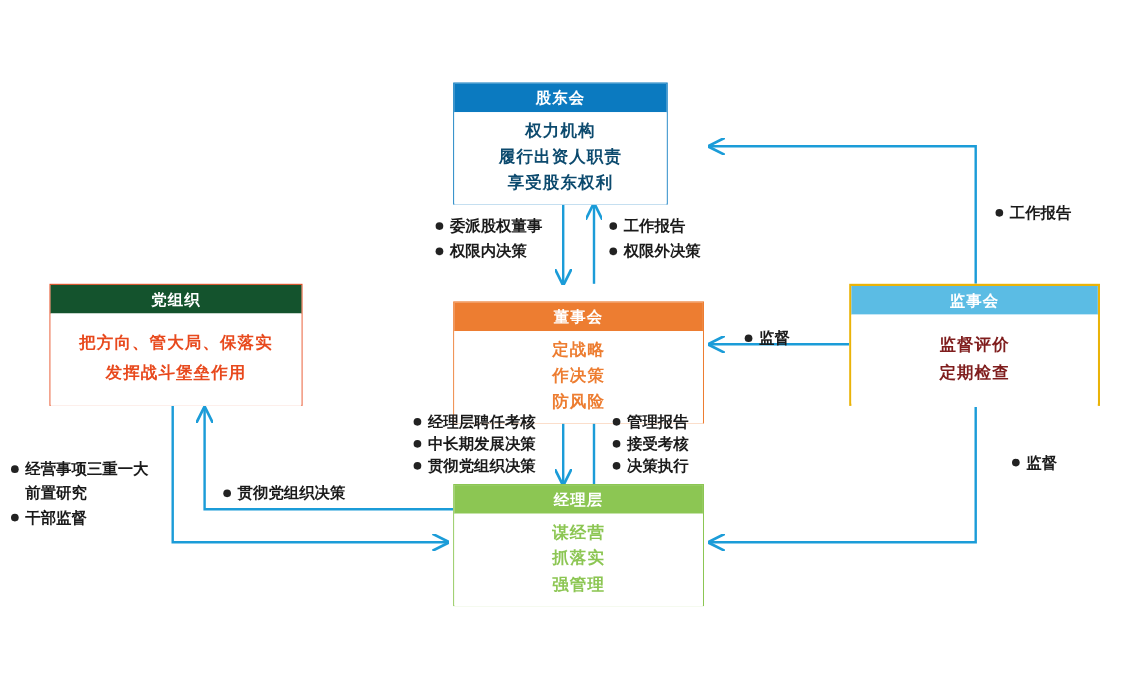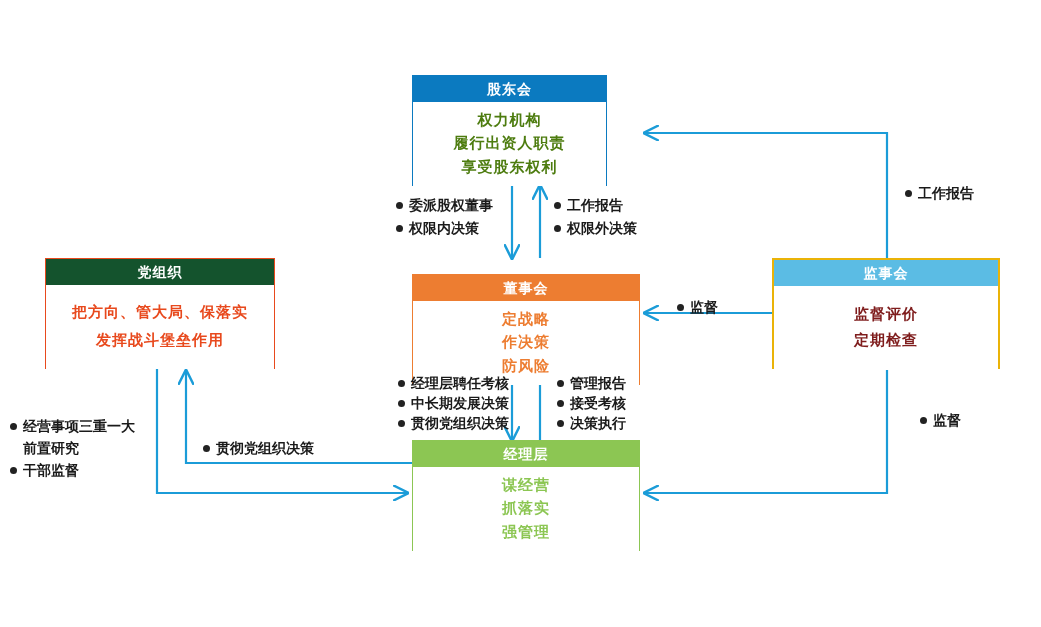--- a/index.html
+++ b/index.html
@@ -25,21 +25,21 @@
   }
   .box .body .ln{
     font-weight:bold;font-size:15px;letter-spacing:1px;text-align:center;
     line-height:1.0;
   }
 
   
   #box-shareholders{left:412px;top:75px;width:195px;height:111px;border:1px solid #0b7ac0;}
   #box-shareholders .hdr{background:#0b7ac0;}
   #box-shareholders .body{height:84px;justify-content:space-around;padding:6px 0 8px;}
-  #box-shareholders .ln{color:#4d7c0f;text-align:center;}
+  #box-shareholders .ln{color:#0c4a6e;text-align:center;}
 
   
   #box-party{left:45px;top:258px;width:230px;height:111px;border:1px solid #e8491d;}
   #box-party .hdr{background:#14532d;}
   #box-party .body{height:84px;justify-content:space-around;padding:12px 0 16px;}
   #box-party .ln{color:#e8491d;}
 
   
   #box-board{left:412px;top:258px;width:228px;height:111px;border:1px solid #ed7d31;margin-top:16px;}
   #box-board .hdr{background:#ed7d31;}
@@ -69,21 +69,21 @@
     width:7px;height:7px;border-radius:50%;background:#222222;
     margin-right:6px;flex:0 0 auto;
   }
   .labels .row.cont{padding-left:13px;}
 
   #lbl-sh-left{left:396px;top:198px;}
   #lbl-sh-left .row{margin-bottom:9px;}
   #lbl-sh-right{left:554px;top:198px;}
   #lbl-sh-right .row{margin-bottom:9px;}
 
-  #lbl-bd-left{left:398px;top:376px;}
+  #lbl-bd-left{left:376px;top:376px;}
   #lbl-bd-left .row{margin-bottom:6px;}
   #lbl-bd-right{left:557px;top:376px;}
   #lbl-bd-right .row{margin-bottom:6px;}
 
   #lbl-sup-board{left:677px;top:300px;}
   #lbl-work-report{left:905px;top:186px;}
   #lbl-sup-mgmt{left:920px;top:413px;}
   #lbl-party-left{left:10px;top:419px;}
   #lbl-party-left .row{margin-bottom:8px;}
   #lbl-implement{left:203px;top:441px;}

